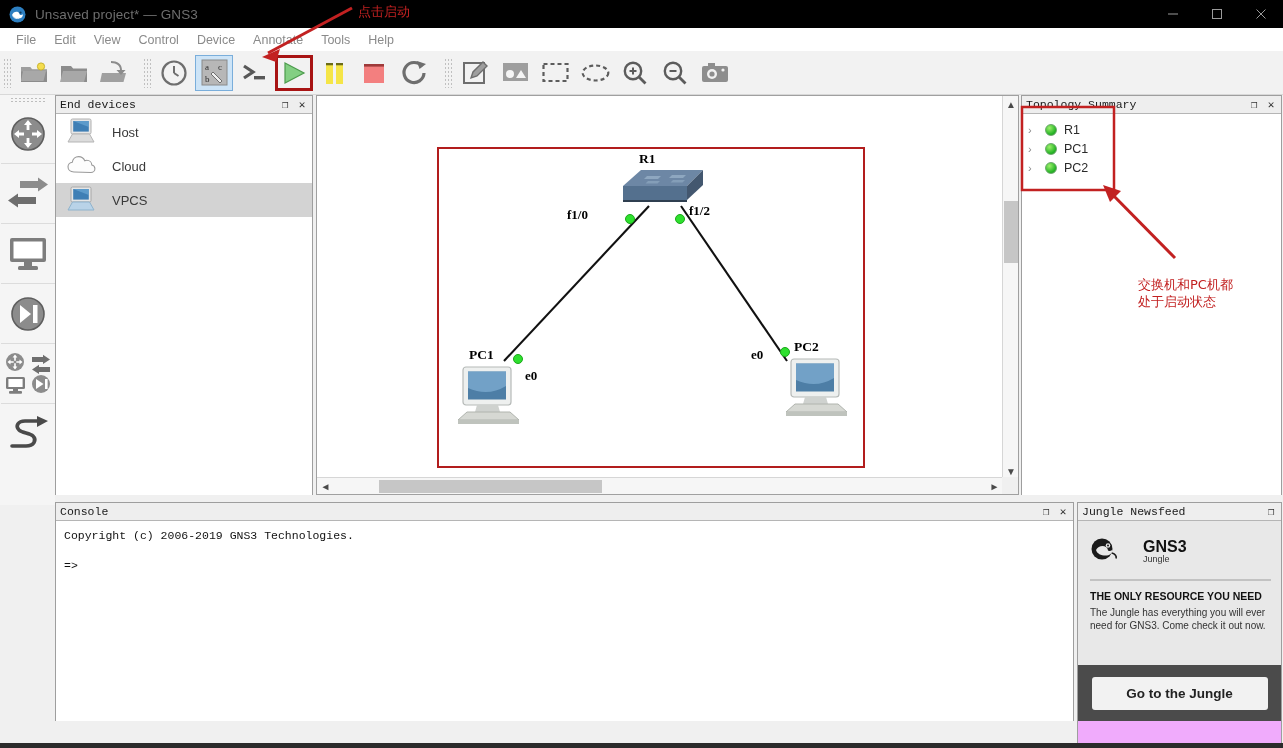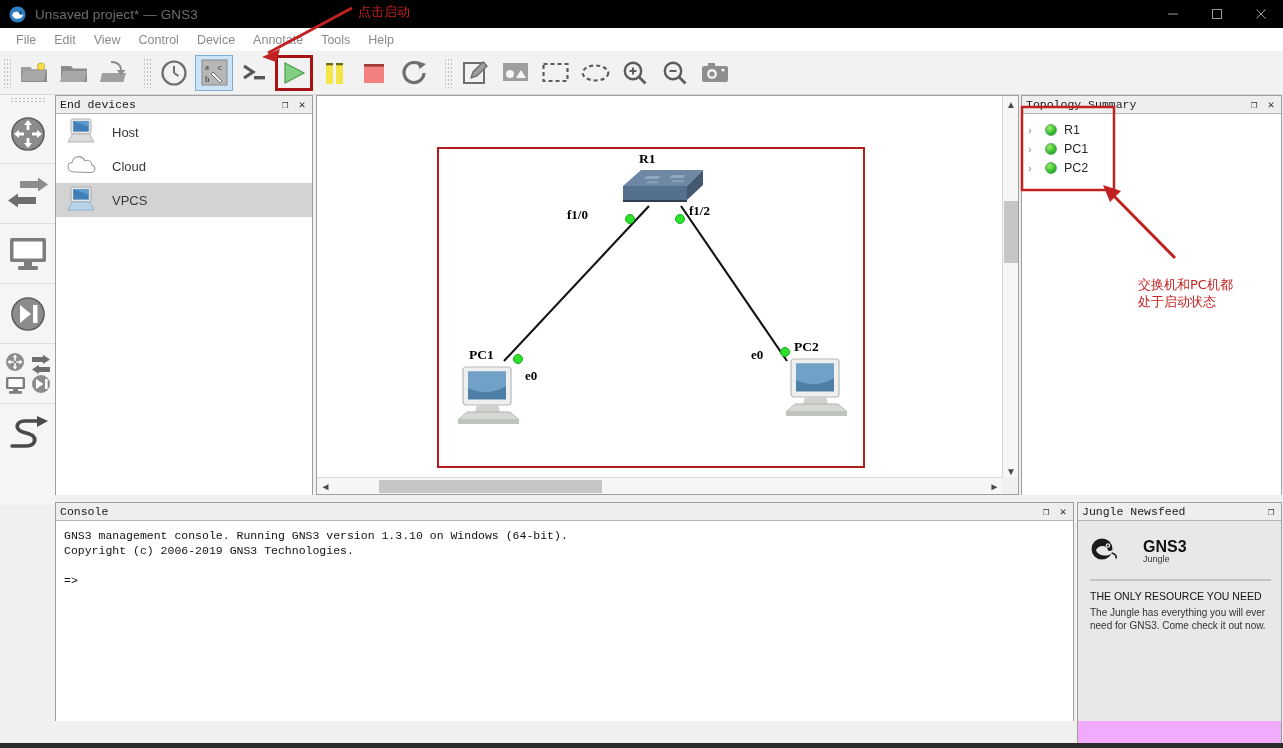--- a/index.html
+++ b/index.html
@@ -139,21 +139,21 @@
   }
 
   
   #jungle{ left:1077px; top:502px; width:205px; height:273px; }
   .jungle-body{ height:200px; background:#e8e8e8; position:relative; }
   .jungle-inner{ padding:13px 10px 0 12px; }
   .j-logo{ display:flex; align-items:center; gap:19px; }
   .j-gns3{ font-size:16px; font-weight:bold; color:#111; line-height:15px; }
   .j-sub{ font-size:9px; color:#333; }
   .j-hr{ height:2px; background:#c2c2c2; margin:11px 0 9px 0; }
-  .j-head{ font-size:10.5px; font-weight:normal; color:#111; margin-bottom:4px; }
+  .j-head{ font-size:10.5px; font-weight:bold; color:#111; margin-bottom:4px; }
   .j-body{ font-size:10px; color:#333; line-height:13px; }
   .j-footer{
     position:absolute; left:0; bottom:0; width:100%; height:56px;
     background:#4b4b4b; display:flex; align-items:center; justify-content:center;
   }
   .j-btn{
     width:176px; height:33px; background:#f2f2f2; border-radius:3px;
     display:flex; align-items:center; justify-content:center;
     font-size:13.5px; font-weight:bold; color:#222;
   }
@@ -552,21 +552,20 @@
   </div>
 
   <div class="panel" id="console">
     <div class="panel-title">
       <span>Console</span>
       <span class="spacer"></span>
       <span class="pt-btn">❐</span>
       <span class="pt-btn">✕</span>
     </div>
     <div class="console-body">
-      <div>GNS3 management console. Running GNS3 version 1.3.10 on Windows (64-bit).</div>
       <div>Copyright (c) 2006-2019 GNS3 Technologies.</div>
       <div>&nbsp;</div>
       <div>=&gt;</div>
     </div>
   </div>
 
   <div class="panel" id="jungle">
     <div class="panel-title">
       <span>Jungle Newsfeed</span>
       <span class="spacer"></span>
@@ -586,20 +585,23 @@
           </span>
           <span>
             <div class="j-gns3">GNS3</div>
             <div class="j-sub">Jungle</div>
           </span>
         </div>
         <div class="j-hr"></div>
         <div class="j-head">THE ONLY RESOURCE YOU NEED</div>
         <div class="j-body">The Jungle has everything you will ever need for GNS3. Come check it out now.</div>
       </div>
+      <div class="j-footer">
+        <div class="j-btn">Go to the Jungle</div>
+      </div>
     </div>
   </div>
 
   <svg class="anno-svg">
 
     <line x1="352" y1="8" x2="268" y2="53" stroke="#c22121" stroke-width="3"></line>
     <polygon points="262,57 280,49 276,62" fill="#c22121"></polygon>
 
     <line x1="1175" y1="258" x2="1108" y2="190" stroke="#c22121" stroke-width="3"></line>
     <polygon points="1103,185 1121,191 1110,202" fill="#c22121"></polygon>

